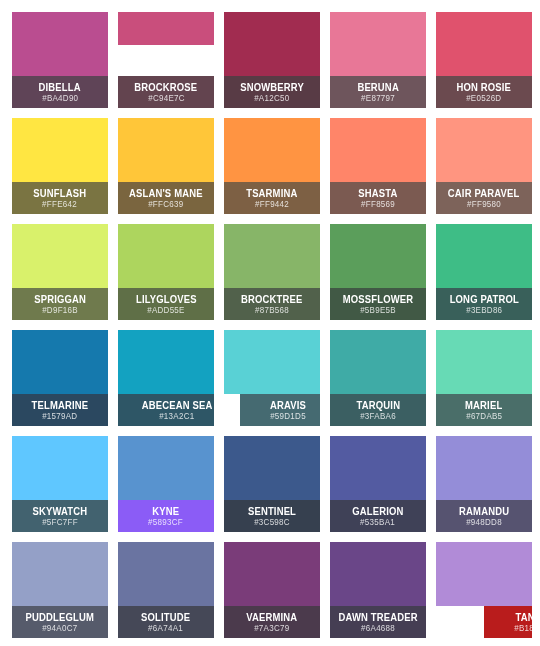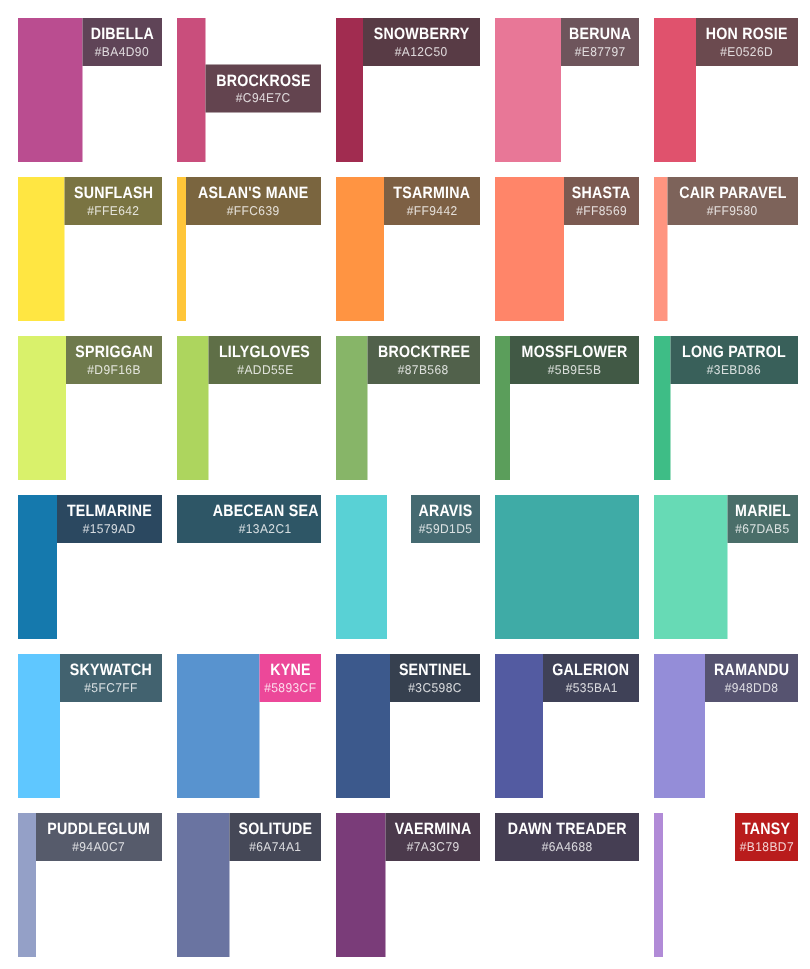--- a/index.html
+++ b/index.html
@@ -28,21 +28,21 @@
     row-gap: 10px;
     align-content: start;
     justify-content: start;
   }
 
   .swatch-card {
     position: relative;
     width: 96px;
     height: 96px;
     display: flex;
-    flex-direction: row;
+    flex-direction: column;
     overflow: hidden;
   }
 
   .swatch-color {
     flex: 1 1 auto;
     width: 100%;
   }
 
   .swatch-label {
     flex: 0 0 32px;
@@ -206,38 +206,42 @@
   </div>
     <div class="swatch-card">
     <div class="swatch-color" style="background: rgb(89, 209, 213);"></div>
     <div class="swatch-label" style="background: rgb(69, 106, 113); margin-left: 16px;">
       <div class="swatch-name" style="color: rgb(255, 255, 255); transform: scaleX(0.86);">ARAVIS</div>
       <div class="swatch-hex" style="transform: scaleX(0.94);">#59D1D5</div>
     </div>
   </div>
     <div class="swatch-card">
     <div class="swatch-color" style="background: rgb(63, 171, 166);"></div>
+    <div class="swatch-label" style="background: rgb(59, 95, 98);">
+      <div class="swatch-name" style="color: rgb(255, 255, 255); transform: scaleX(0.86);">TARQUIN</div>
+      <div class="swatch-hex" style="transform: scaleX(0.94);">#3FABA6</div>
+    </div>
   </div>
     <div class="swatch-card">
     <div class="swatch-color" style="background: rgb(103, 218, 181);"></div>
     <div class="swatch-label" style="background: rgb(74, 110, 105);">
       <div class="swatch-name" style="color: rgb(255, 255, 255); transform: scaleX(0.86);">MARIEL</div>
       <div class="swatch-hex" style="transform: scaleX(0.94);">#67DAB5</div>
     </div>
   </div>
     <div class="swatch-card">
     <div class="swatch-color" style="background: rgb(95, 199, 255);"></div>
     <div class="swatch-label" style="background: rgb(66, 98, 111);">
       <div class="swatch-name" style="color: rgb(255, 255, 255); transform: scaleX(0.86);">SKYWATCH</div>
       <div class="swatch-hex" style="transform: scaleX(0.94);">#5FC7FF</div>
     </div>
   </div>
     <div class="swatch-card">
     <div class="swatch-color" style="background: rgb(88, 147, 207);"></div>
-    <div class="swatch-label" style="background: #ec4899;">
+    <div class="swatch-label" style="background: #8b5cf6;">
       <div class="swatch-name" style="color: rgb(255, 255, 255); transform: scaleX(0.86);">KYNE</div>
       <div class="swatch-hex" style="transform: scaleX(0.94);">#5893CF</div>
     </div>
   </div>
     <div class="swatch-card">
     <div class="swatch-color" style="background: rgb(60, 89, 140);"></div>
     <div class="swatch-label" style="background: rgb(54, 64, 79);">
       <div class="swatch-name" style="color: rgb(255, 255, 255); transform: scaleX(0.86);">SENTINEL</div>
       <div class="swatch-hex" style="transform: scaleX(0.94);">#3C598C</div>
     </div>

